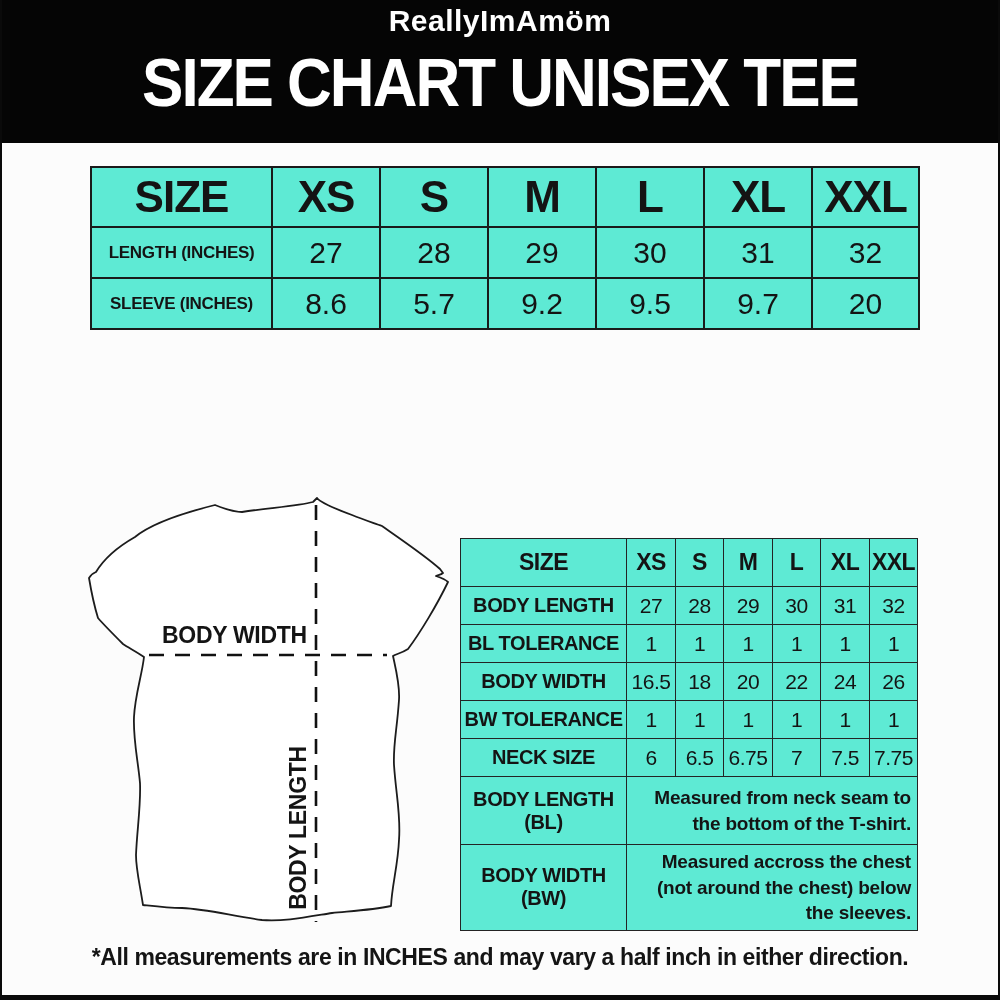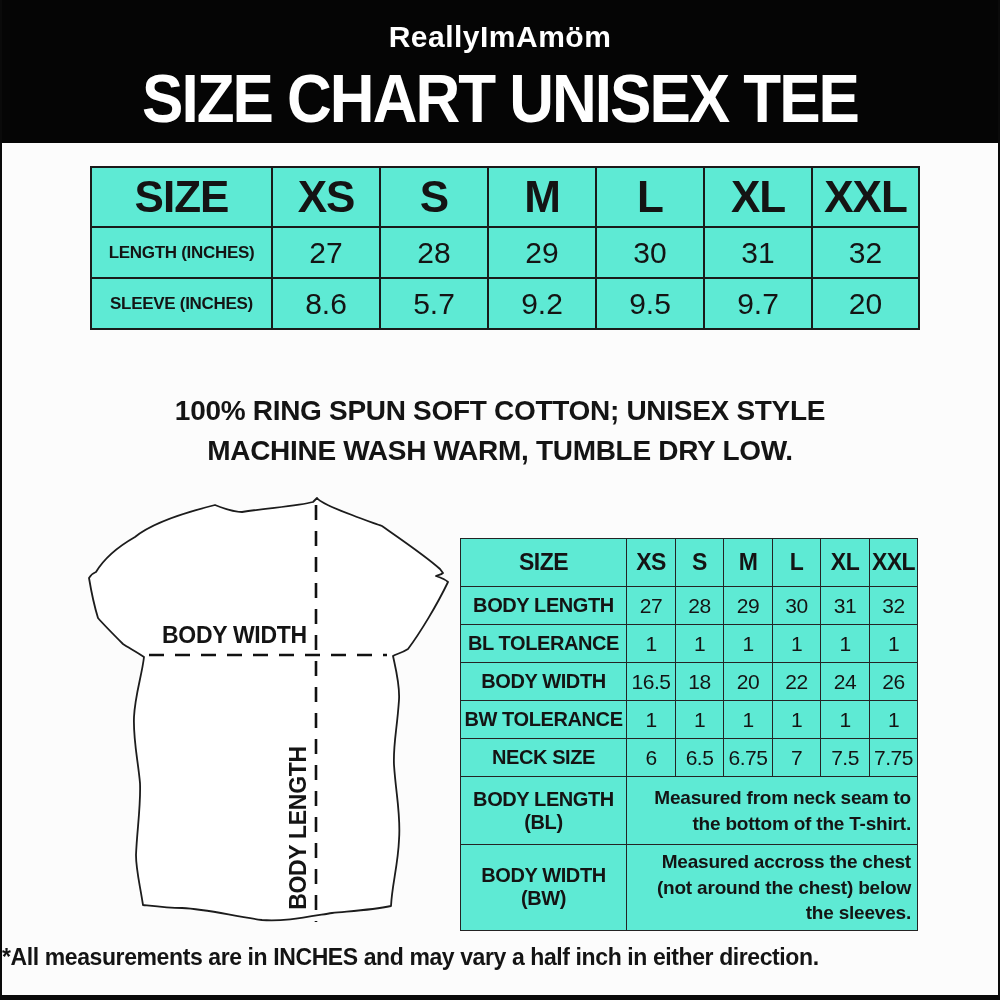--- a/index.html
+++ b/index.html
@@ -10,21 +10,21 @@
     position:relative; width:1000px; height:1000px; margin:0 auto;
     background:#fcfcfc; overflow:hidden;
     border-left:2px solid #0a0a0a; border-right:2px solid #0a0a0a; border-bottom:5px solid #0a0a0a;
   }
 
   
   .header-band {
     position:absolute; top:0; left:-2px; right:-2px; height:143px;
     background:#050505; color:#ffffff; text-align:center;
   }
-  .brand { padding-top:20px; font-size:30px; font-weight:700; letter-spacing:.5px; }
+  .brand { padding-top:4px; font-size:30px; font-weight:700; letter-spacing:.5px; }
   .page-title {
     margin-top:4px; font-size:62px; font-weight:700; letter-spacing:-2px;
     transform:scaleY(1.12); transform-origin:top center; white-space:nowrap;
   }
 
   
   table { border-collapse:collapse; table-layout:fixed; background:#5eead4; }
   .size-table {
     position:absolute; left:88px; top:166px; width:828px;
   }
@@ -66,21 +66,21 @@
   .measure-table .def-row-2 { height:66px; }
   .measure-table .term { font-size:20px; font-weight:700; line-height:1.15; letter-spacing:-.4px; }
   .measure-table .desc {
     text-align:right; font-size:19px; font-weight:700; line-height:1.35;
     padding:4px 6px 4px 12px; letter-spacing:-.2px;
   }
 
   
   .footnote {
     position:absolute; top:944px; left:0; width:100%;
-    font-size:23px; font-weight:700; letter-spacing:-.4px;
+    text-align:center; font-size:23px; font-weight:700; letter-spacing:-.4px;
   }
 </style>
 </head>
 <body>
 
 <div class="page">
 
   <div class="header-band">
     <div class="brand">ReallyImAmöm</div>
     <div class="page-title">SIZE CHART UNISEX TEE</div>
@@ -120,24 +120,20 @@
       <td class="val">8.6</td>
       <td class="val">5.7</td>
       <td class="val">9.2</td>
       <td class="val">9.5</td>
       <td class="val">9.7</td>
       <td class="val">20</td>
     </tr>
   </tbody>
     </table>
 
-  <div class="care-text">
-    <div>100% RING SPUN SOFT COTTON; UNISEX STYLE</div>
-    <div>MACHINE WASH WARM, TUMBLE DRY LOW.</div>
-  </div>
 
   <svg class="tshirt-svg" viewBox="0 0 410 450">
     <path d="M 83 52
          C 100 38 135 27 163 20
          C 173 24 181 27 190 27
          C 215 23 246 21 261 17
          L 265 13
          C 268 17 281 23 300 30
          C 312 35 322 38 330 41
          C 350 55 375 72 388 84

